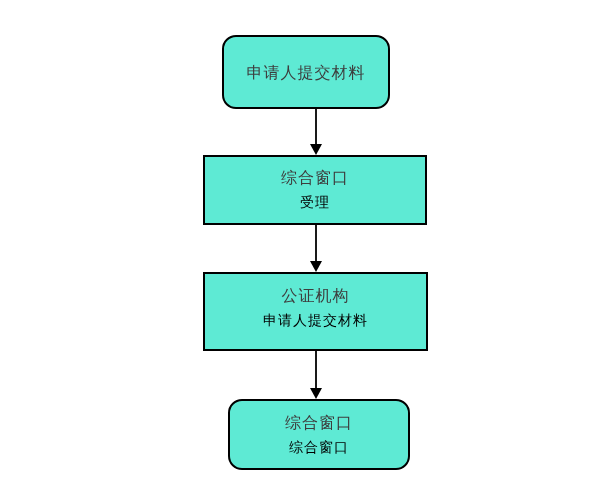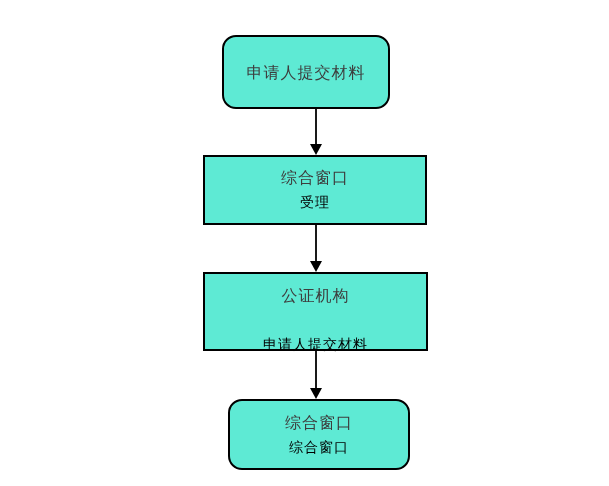--- a/index.html
+++ b/index.html
@@ -62,21 +62,21 @@
     left: -6px;
     width: 0;
     height: 0;
     border-left: 6px solid transparent;
     border-right: 6px solid transparent;
     border-top: 11px solid #000000;
   }
   
   #node-start    { left: 222px; top: 35px;  width: 168px; height: 74px; }
   #node-accept   { left: 203px; top: 155px; width: 224px; height: 70px; padding-top: 8px; }
-  #node-notarize { left: 203px; top: 272px; width: 225px; height: 79px; padding-top: 9px; gap: 24px; }
+  #node-notarize { left: 203px; top: 272px; width: 225px; height: 79px; padding-top: 9px; }
   #node-deliver  { left: 228px; top: 399px; width: 182px; height: 71px; }
   
   #conn-1 { left: 316px; top: 109px; height: 46px; }
   #conn-1 .line { height: 36px; }
   #conn-1 .head { top: 35px; }
   #conn-2 { left: 316px; top: 225px; height: 47px; }
   #conn-2 .line { height: 37px; }
   #conn-2 .head { top: 36px; }
   #conn-3 { left: 316px; top: 351px; height: 48px; }
   #conn-3 .line { height: 38px; }

